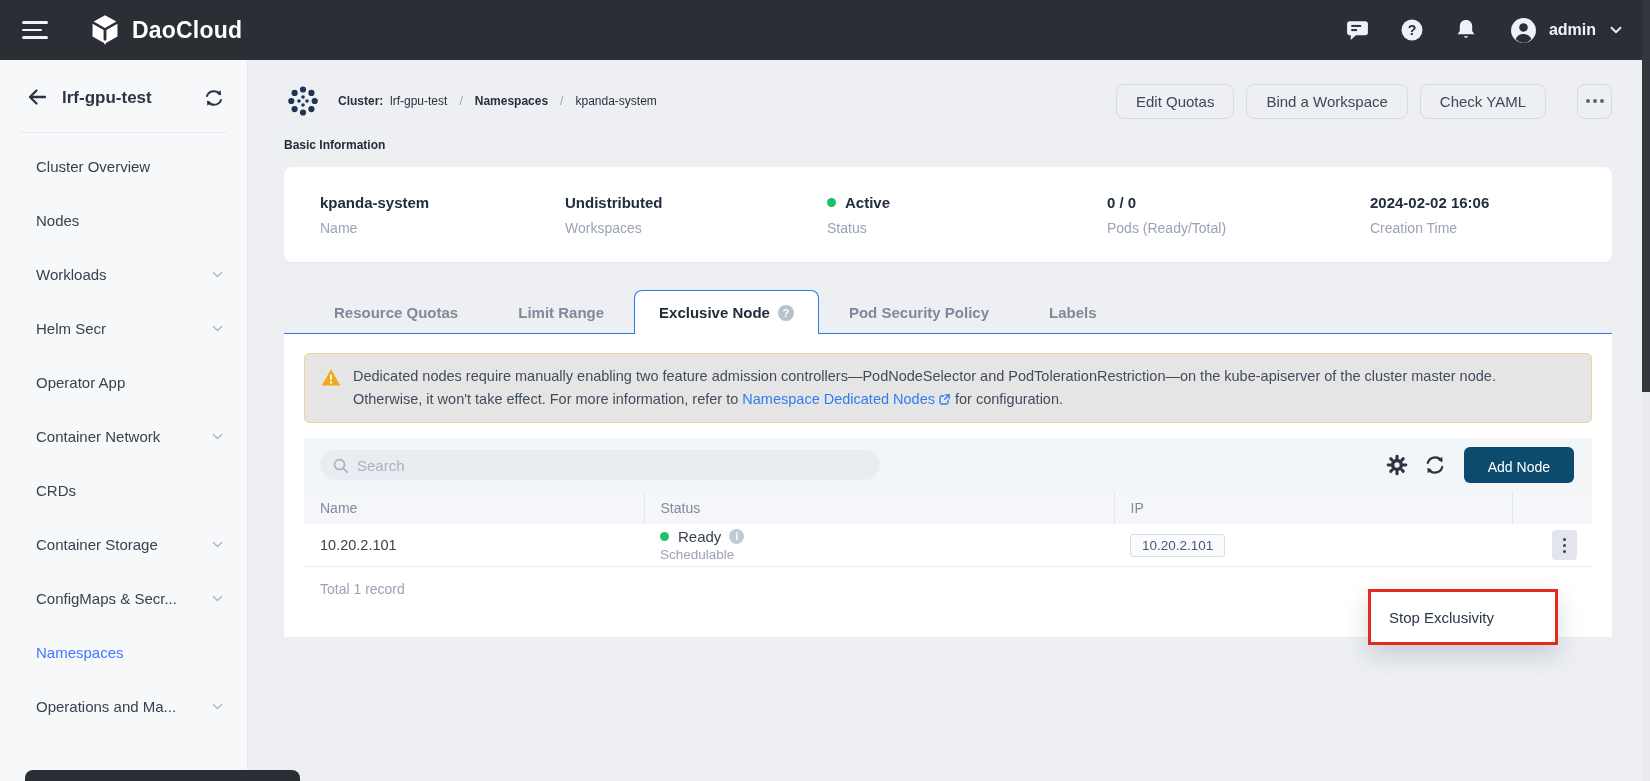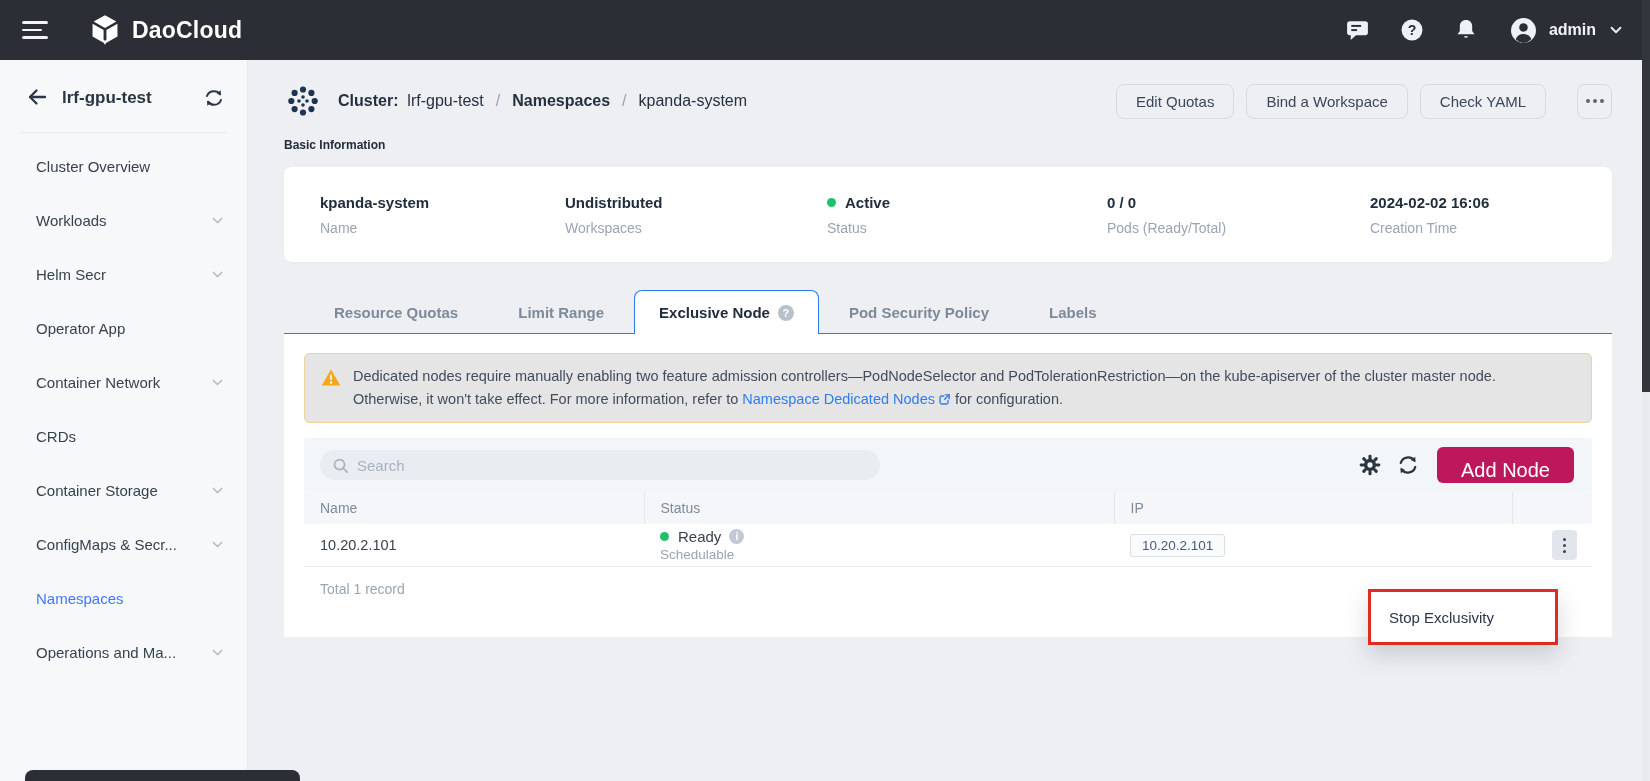--- a/index.html
+++ b/index.html
@@ -31,21 +31,21 @@
   .sb-item { height:54px; display:flex; align-items:center; padding:0 22px 0 36px; font-size:15px; color:#38424f; cursor:pointer; }
   .sb-item .chev { margin-left:auto; opacity:.55; }
   .sb-item.active { color:#4277fc; }
   .sb-bottom-bar { position:absolute; left:25px; bottom:0; width:275px; height:11px; background:#2b2e34; border-radius:8px 8px 0 0; z-index:6; }
 
   
   .main { position:absolute; left:249px; top:60px; right:8px; bottom:0; background:#edeff3; padding:0 30px 0 35px; }
 
   .crumb-row { margin-top:22px; height:38px; display:flex; align-items:center; }
   .crumb-icon { width:38px; height:38px; flex:none; margin-right:16px; }
-  .crumb { font-size:16px; color:#27303f; display:flex; align-items:center; white-space:nowrap; }
+  .crumb { font-size:12px; color:#27303f; display:flex; align-items:center; white-space:nowrap; }
   .crumb .b { font-weight:bold; }
   .crumb .sep { color:#9aa3b1; margin:0 12px; font-weight:normal; }
   .crumb .lk { cursor:pointer; }
   .crumb-actions { margin-left:auto; display:flex; align-items:center; }
   .hbtn { height:35px; border:1px solid #d6dae1; border-radius:8px; background:transparent; color:#3c4758; font-size:15px; font-family:inherit; padding:0 19px; cursor:pointer; }
   .hbtn + .hbtn { margin-left:12px; }
   .more-btn { width:35px; height:35px; border:1px solid #d6dae1; border-radius:8px; margin-left:31px; display:flex; align-items:center; justify-content:center; gap:3px; cursor:pointer; }
   .more-btn i { width:4px; height:4px; border-radius:50%; background:#5a6575; }
 
   .section-title { margin-top:18px; font-size:12px; font-weight:bold; color:#222c3c; }
@@ -75,21 +75,21 @@
   .ext-icon { display:inline-block; vertical-align:-2px; margin-left:3px; }
 
   .toolbar { margin-top:15px; height:54px; background:#f3f6f9; border-radius:3px; display:flex; align-items:center; padding:0 18px 0 16px; }
   .search-box { width:560px; height:30px; background:#e9edf2; border-radius:15px; display:flex; align-items:center; padding:0 12px; }
   .search-box svg { flex:none; margin-right:8px; }
   .search-box input { border:none; outline:none; background:transparent; font-size:15px; font-family:inherit; color:#3a4554; width:100%; }
   .search-box input::placeholder { color:#a8b1bf; }
   .toolbar-right { margin-left:auto; display:flex; align-items:center; }
   .tool-icon { width:22px; height:22px; cursor:pointer; }
   .tool-icon + .tool-icon { margin-left:16px; }
-  .add-btn { margin-left:18px; height:36px; background:#be185d; color:#fff; border:none; border-radius:6px; font-size:20px; font-family:inherit; padding:12px 24px; cursor:pointer; }
+  .add-btn { margin-left:18px; height:36px; background:#0c4a6e; color:#fff; border:none; border-radius:6px; font-size:14px; font-family:inherit; padding:12px 24px; cursor:pointer; }
 
   
   table.grid { width:100%; border-collapse:collapse; table-layout:fixed; }
   .grid col.c-name{ width:340px; } .grid col.c-status{ width:470px; } .grid col.c-ip{ width:398px; } .grid col.c-act{ width:auto; }
   .grid th { background:#f4f6f9; height:32px; text-align:left; font-size:14px; font-weight:normal; color:#808b9b; padding:0 0 0 16px; border-right:1px solid #e2e6ec; }
   .grid th:last-child { border-right:none; }
   .grid td { height:42px; border-bottom:1px solid #e8ebf0; padding-left:16px; font-size:14.5px; color:#38424f; vertical-align:middle; }
   .status-main { display:flex; align-items:center; font-size:15px; }
   .status-sub { font-size:13.5px; color:#9aa4b2; margin-top:2px; }
   .info-i { width:15px; height:15px; border-radius:50%; background:#c3cad5; color:#fff; font-size:10px; font-weight:bold; font-style:normal; display:inline-flex; align-items:center; justify-content:center; margin-left:8px; cursor:pointer; }
@@ -171,20 +171,23 @@
       <path d="M4 9c1.1-3 3.6-4.8 7-4.8 2.7 0 4.7 1.1 5.9 2.9" stroke="#2b3545" stroke-width="2" fill="none" stroke-linecap="round"></path>
       <polygon points="17.7,3.3 17.9,8.2 13.7,6.4" fill="#2b3545"></polygon>
       <path d="M18 13c-1.1 3-3.6 4.8-7 4.8-2.7 0-4.7-1.1-5.9-2.9" stroke="#2b3545" stroke-width="2" fill="none" stroke-linecap="round"></path>
       <polygon points="4.3,18.7 4.1,13.8 8.3,15.6" fill="#2b3545"></polygon>
     </svg>
   </div>
   <div class="sb-divider"></div>
   <div class="sb-menu">
     <div class="sb-item">
         <span>Cluster Overview</span>
+      </div>
+    <div class="sb-item">
+        <span>Nodes</span>
       </div>
     <div class="sb-item">
         <span>Workloads</span>
       <svg class="chev" width="15" height="15" viewBox="0 0 18 18">
           <path d="M4 6.5 9 11.5 14 6.5" stroke="#7c8899" stroke-width="1.8" fill="none" stroke-linecap="round" stroke-linejoin="round"></path>
         </svg>
       </div>
     <div class="sb-item">
         <span>Helm Secr</span>
       <svg class="chev" width="15" height="15" viewBox="0 0 18 18">

